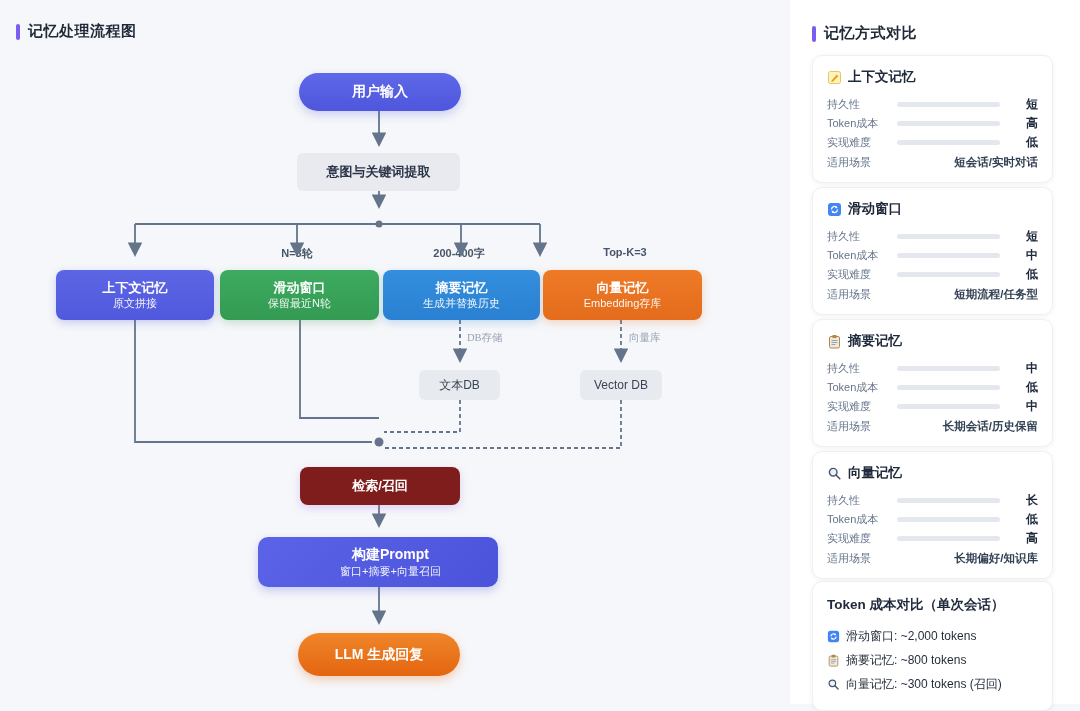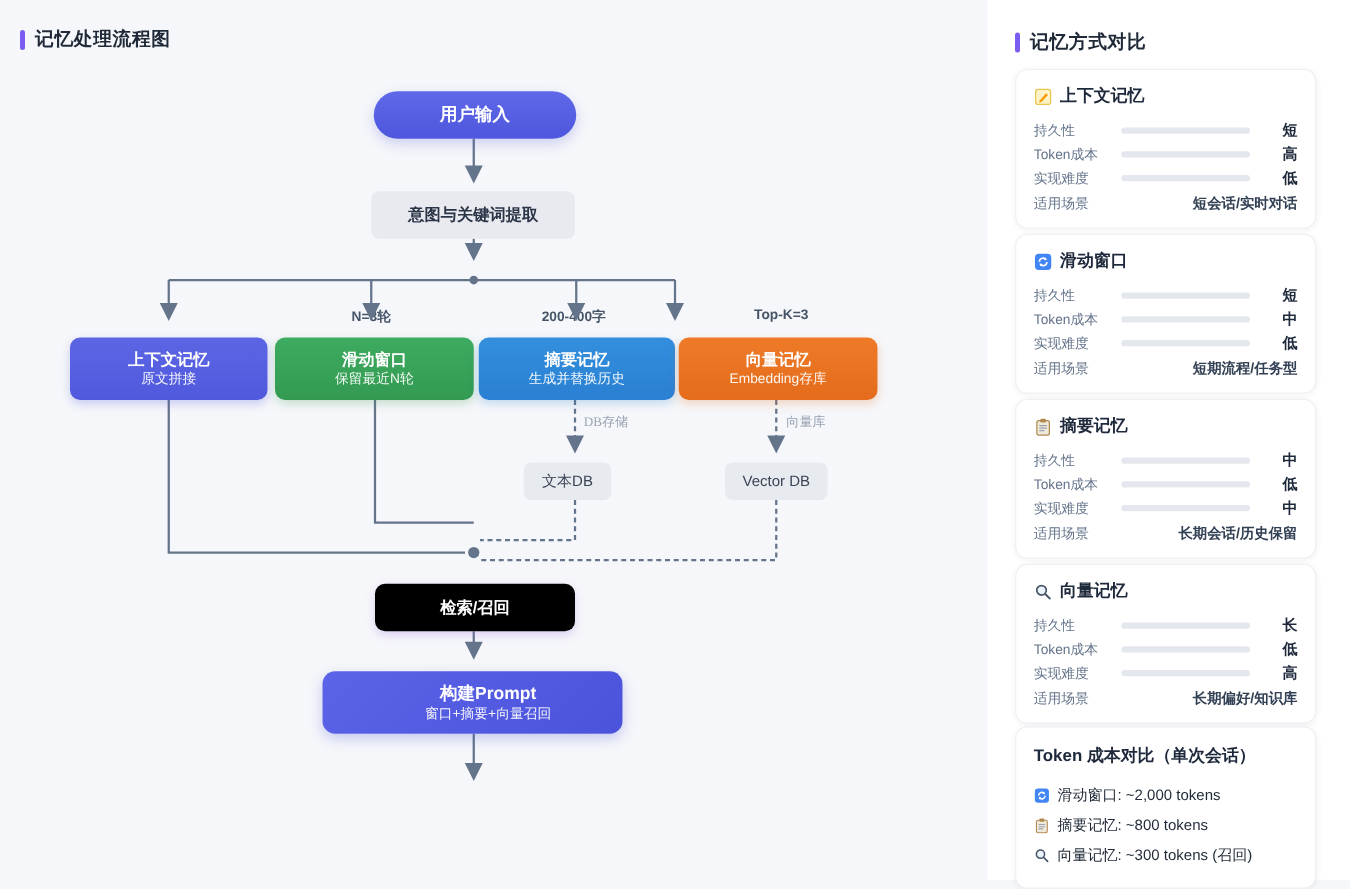--- a/index.html
+++ b/index.html
@@ -22,23 +22,23 @@
   .elabel{position:absolute;transform:translateX(-50%);font-size:11px;font-weight:600;color:#475569;white-space:nowrap;z-index:1;}
   .dlabel{position:absolute;font-size:10.5px;color:#99a3b3;white-space:nowrap;z-index:1;}
   svg.edges{position:absolute;left:0;top:0;z-index:2;pointer-events:none;}
 
   .n-user{left:299px;top:73px;width:162px;height:38px;background:linear-gradient(180deg,#5f68e8,#4e57dd);}
   .n-intent{left:297px;top:153px;width:163px;height:38px;}
   .n-context{left:56px;top:270px;width:158px;height:50px;background:linear-gradient(180deg,#5c66e4,#5059dd);border-radius:8px;box-shadow:0 3px 8px rgba(80,90,220,.28);}
   .n-sliding{left:220px;top:270px;width:159px;height:50px;background:linear-gradient(180deg,#3dab60,#339a52);border-radius:8px;box-shadow:0 3px 8px rgba(50,150,80,.25);}
   .n-summary{left:383px;top:270px;width:157px;height:50px;background:linear-gradient(180deg,#338fdd,#2a80d2);border-radius:8px;box-shadow:0 3px 8px rgba(40,130,210,.25);}
   .n-vector{left:543px;top:270px;width:159px;height:50px;background:linear-gradient(180deg,#ee7a27,#e46c1c);border-radius:8px;box-shadow:0 3px 8px rgba(230,110,30,.25);}
-  .n-textdb{left:419px;top:370px;width:70px;height:30px;}
+  .n-textdb{left:419px;top:370px;width:81px;height:30px;}
   .n-vectordb{left:580px;top:370px;width:82px;height:30px;}
-  .n-retrieval{left:300px;top:467px;width:160px;height:38px;background:#000000;border-radius:8px;box-shadow:0 3px 8px rgba(160,120,230,.3);}
+  .n-retrieval{left:300px;top:467px;width:160px;height:38px;background:#7f1d1d;border-radius:8px;box-shadow:0 3px 8px rgba(160,120,230,.3);}
   .n-build{left:258px;top:537px;width:240px;height:50px;background:linear-gradient(135deg,#5b63e8,#4a53da);border-radius:10px;box-shadow:0 4px 10px rgba(80,90,220,.28);padding-left:25px;}
   .n-build .t1{font-size:14px;}
   .n-llm{left:298px;top:633px;width:162px;height:43px;border-radius:22px;background:linear-gradient(180deg,#f0862a,#e3650f);box-shadow:0 4px 10px rgba(230,110,30,.3);}
 
   
   .panel{position:absolute;left:790px;top:0;width:290px;height:704px;background:#ffffff;box-sizing:border-box;}
   .panel .sec-title{left:22px;top:24px;}
   .card{position:absolute;left:22px;width:241px;background:#fff;border:1px solid #eef0f4;border-radius:10px;box-shadow:0 1px 5px rgba(30,41,59,.06);box-sizing:border-box;padding:12px 14px 10px 14px;}
   .card-head{display:flex;align-items:center;gap:6px;margin-bottom:9px;}
   .card-name{font-size:13.5px;font-weight:bold;color:#1e293b;}
@@ -129,20 +129,23 @@
     <div class="node dbbox n-vectordb">
       <span>Vector DB</span>
     </div>
     <div class="node n-retrieval">
       <span class="t1">检索/召回</span>
     </div>
     <div class="node n-build">
       <span class="t1">构建Prompt</span>
       <span class="t2">窗口+摘要+向量召回</span>
     </div>
+    <div class="node pill n-llm">
+      <span>LLM 生成回复</span>
+    </div>
   </div>
 
   <div class="panel">
     <div class="sec-title">
       <span class="sec-bar"></span>
       <span class="sec-text">记忆方式对比</span>
     </div>
 
     <div class="card" style="top:55px;">
       <div class="card-head">

